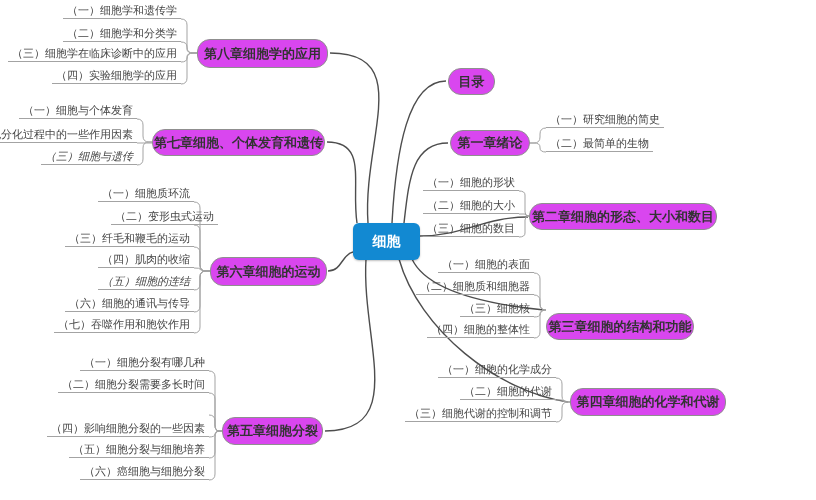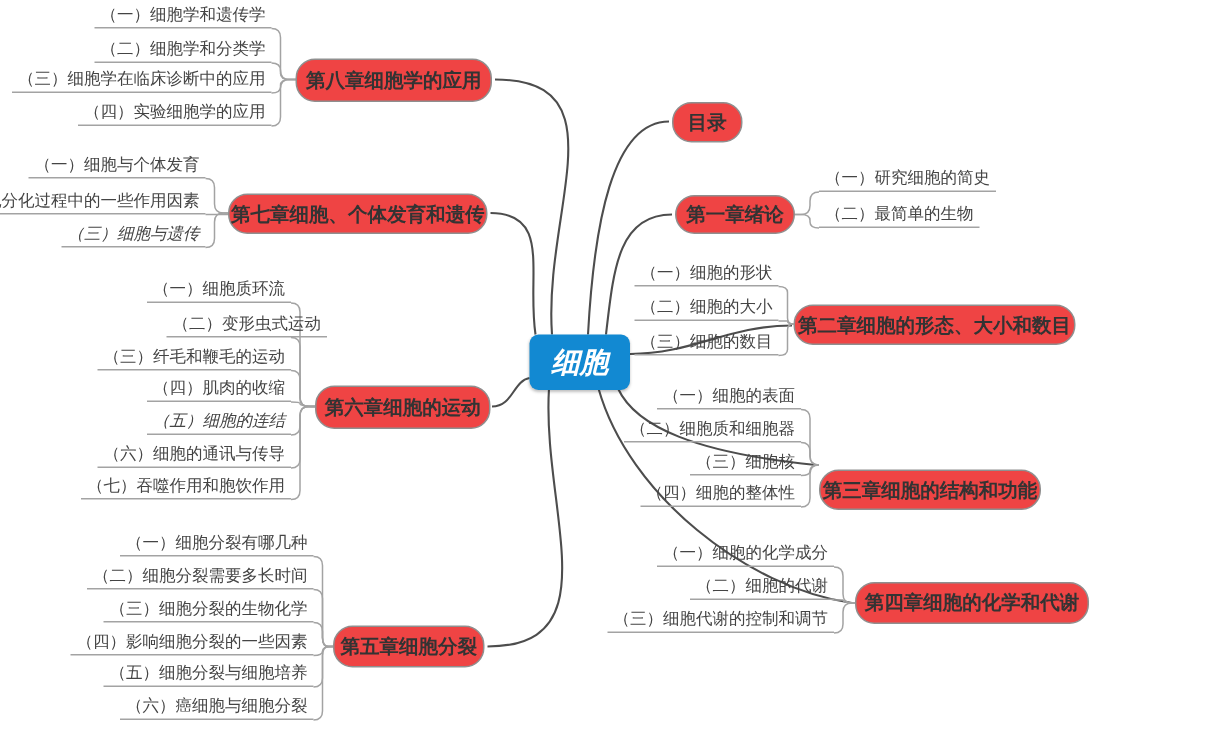--- a/index.html
+++ b/index.html
@@ -1,23 +1,23 @@
 <!DOCTYPE html>
 <html><head>
 <meta charset="utf-8">
 <style>
   html,body{margin:0;padding:0;background:#fff;}
   .canvas{position:relative;width:816px;height:500px;overflow:hidden;background:#fff;
           font-family:"Liberation Sans","DejaVu Sans",sans-serif;}
   .canvas svg{position:absolute;left:0;top:0;}
   .topic{position:absolute;box-sizing:border-box;display:flex;align-items:center;justify-content:center;
-         background:#ef4444;border:1.5px solid #8f8f8f;border-radius:13px;
+         background:#d946ef;border:1.5px solid #8f8f8f;border-radius:13px;
          font-size:13px;font-weight:bold;color:#333;white-space:nowrap;cursor:pointer;z-index:2;}
-  .topic.center{background:#1289d2;border:none;border-radius:6px;color:#fff;font-size:19px;
-                box-shadow:0 1px 2px rgba(0,0,0,.25);font-style:italic;}
+  .topic.center{background:#1289d2;border:none;border-radius:6px;color:#fff;font-size:14px;
+                box-shadow:0 1px 2px rgba(0,0,0,.25);}
   .child{position:absolute;box-sizing:border-box;height:16px;line-height:14px;padding:0 4px;
          font-size:11px;color:#444;white-space:nowrap;border-bottom:1px solid #a3a3a3;
          cursor:pointer;z-index:1;}
   .curve{fill:none;stroke:#4d4d4d;stroke-width:1.4px;}
   .elbow{fill:none;stroke:#a3a3a3;stroke-width:1px;}
 </style>
 </head>
 <body>
 
 <div class="canvas">
@@ -99,21 +99,20 @@
   <div class="child" style="right:622px;top:186px;">（一）细胞质环流</div>
   <div class="child" style="right:598px;top:209px;">（二）变形虫式运动</div>
   <div class="child" style="right:622px;top:231px;">（三）纤毛和鞭毛的运动</div>
   <div class="child" style="right:622px;top:252px;text-align:center;">（四）肌肉的收缩</div>
   <div class="child" style="right:622px;top:274px;font-style:italic;">（五）细胞的连结</div>
   <div class="child" style="right:622px;top:296px;">（六）细胞的通讯与传导</div>
   <div class="child" style="right:622px;top:317px;">（七）吞噬作用和胞饮作用</div>
 
   <div class="child" style="right:607px;top:355px;">（一）细胞分裂有哪几种</div>
   <div class="child" style="right:607px;top:377px;margin-left:31px;">（二）细胞分裂需要多长时间</div>
-  <div class="child" style="right:607px;top:399px;">（三）细胞分裂的生物化学</div>
   <div class="child" style="right:607px;top:421px;">（四）影响细胞分裂的一些因素</div>
   <div class="child" style="right:607px;top:442px;">（五）细胞分裂与细胞培养</div>
   <div class="child" style="right:607px;top:464px;">（六）癌细胞与细胞分裂</div>
 
   <div class="child" style="left:546px;top:112px;">（一）研究细胞的简史</div>
   <div class="child" style="left:546px;top:136px;">（二）最简单的生物</div>
 
   <div class="child" style="right:297px;top:175px;">（一）细胞的形状</div>
   <div class="child" style="right:297px;top:198px;">（二）细胞的大小</div>
   <div class="child" style="right:297px;top:221px;">（三）细胞的数目</div>

